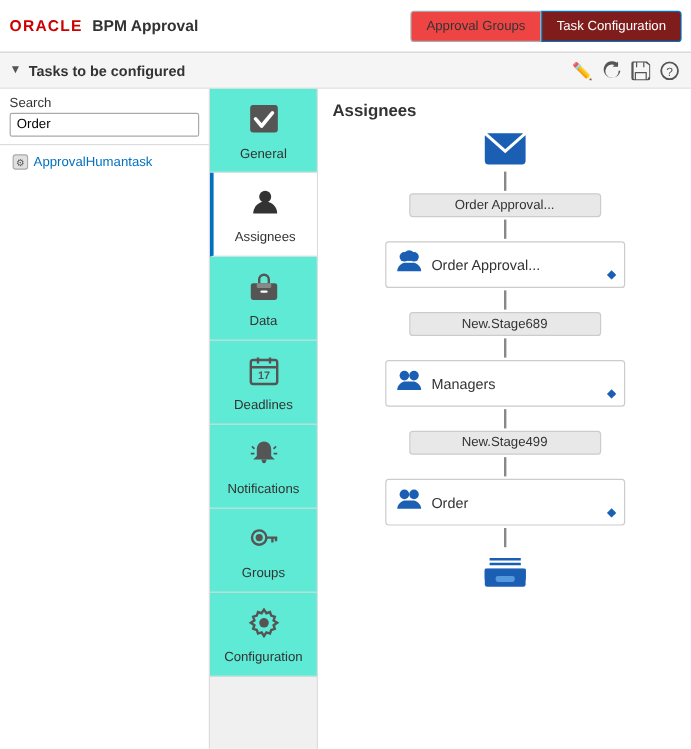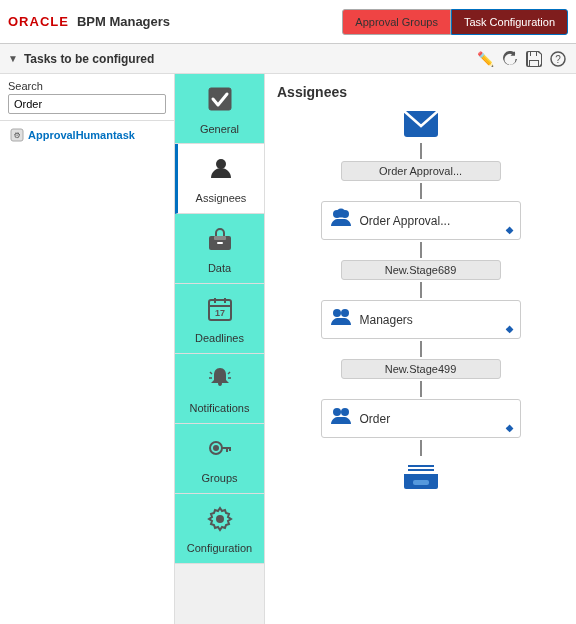--- a/index.html
+++ b/index.html
@@ -268,21 +268,21 @@
     }
   </style>
 </head>
 <body>
 
 <div class="header">
   <div class="header-left">
     <div class="oracle-logo">
       <span class="oracle-logo-text">ORACLE</span>
     </div>
-    <span class="app-title">BPM Managers</span>
+    <span class="app-title">BPM Approval</span>
   </div>
   <div class="header-tabs">
     <button class="tab-btn">Approval Groups</button>
     <button class="tab-btn active">Task Configuration</button>
   </div>
 </div>
 
 <div class="toolbar">
   <span class="collapse-arrow">▼</span>
   <span class="toolbar-title">Tasks to be configured</span>
@@ -313,21 +313,21 @@
     <div class="search-area">
       <div class="search-label">Search</div>
       <input class="search-input" type="text" value="Order" style="">
     </div>
     <div class="task-list">
       <div class="task-item">
         <svg class="task-item-icon" viewBox="0 0 14 14" fill="none">
           <rect x="1" y="1" width="12" height="12" rx="2" fill="#e0e0e0" stroke="#aaa" stroke-width="1"></rect>
           <text x="7" y="10" text-anchor="middle" font-size="8" fill="#555">⚙</text>
         </svg>
-        <span style="color:#0070c0; font-size:11px;font-weight:bold;">ApprovalHumantask</span>
+        <span style="color:#0070c0; font-size:11px;">ApprovalHumantask</span>
       </div>
     </div>
   </div>
 
   <div class="nav-panel">
 
     <div class="nav-item">
       <div class="nav-item-icon">
         <svg width="28" height="28" viewBox="0 0 28 28">
           <rect x="3" y="3" width="22" height="22" rx="2" fill="#555" stroke="#555"></rect>

